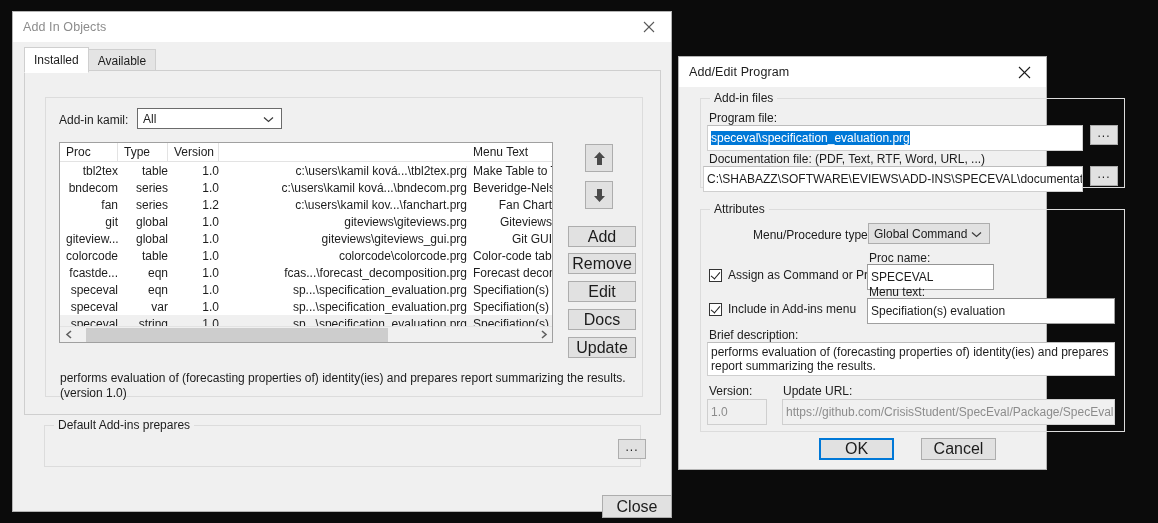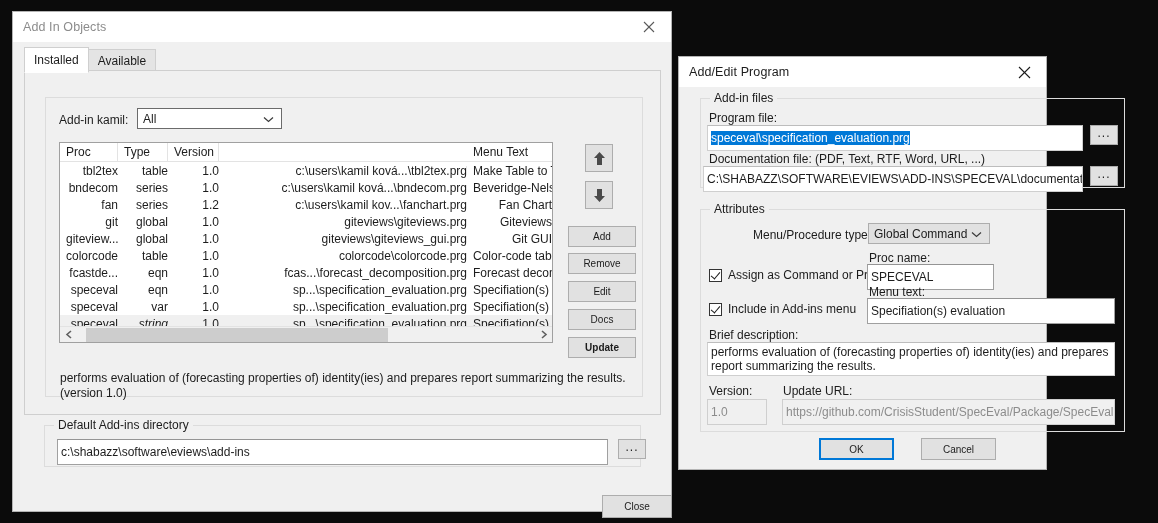--- a/index.html
+++ b/index.html
@@ -89,21 +89,21 @@
     cursor: default;
   }
   .combo.shaded { background: #e1e1e1; border: 1px solid #adadad; }
   .combo .chev { margin-left: auto; margin-right: 7px; }
 
   
   .btn {
     position: absolute;
     background: #e1e1e1;
     border: 1px solid #adadad;
-    font-size: 10px; color: #1c1c1c;
+    font-size: 16px; color: #1c1c1c;
     display: flex; align-items: center; justify-content: center;
     cursor: default;
     user-select: none;
   }
   .btn.default { border: 2px solid #0078d7; background: #e1e1e1; }
   .btn.ell { font-size: 12px; letter-spacing: 1px; padding-bottom: 4px; }
 
   
   .cbwrap {
     position: absolute;
@@ -318,21 +318,21 @@
             </div>
             <div class="lv-row">
               <div class="c" style="width: 58px;">speceval</div>
               <div class="c" style="width: 50px;">var</div>
               <div class="c" style="width: 51px;">1.0</div>
               <div class="c" style="width: 248px;">sp...\specification_evaluation.prg</div>
               <div class="c" style="width: 85px;">Speciﬁation(s) e</div>
             </div>
             <div class="lv-row sel">
               <div class="c" style="width: 58px;">speceval</div>
-              <div class="c" style="width: 50px; font-style: italic;">string</div>
+              <div class="c" style="width: 50px;">string</div>
               <div class="c" style="width: 51px;">1.0</div>
               <div class="c" style="width: 248px;">sp...\specification_evaluation.prg</div>
               <div class="c" style="width: 85px;">Speciﬁation(s) e</div>
             </div>
           </div>
 
         <div class="hscroll">
           <div class="hs-arrow">
             <svg width="8" height="9" viewBox="0 0 8 9">
                 <polyline points="6,1 2,4.5 6,8" fill="none" stroke="#606060" stroke-width="1.6"></polyline>
@@ -361,30 +361,27 @@
           <svg width="13" height="15" viewBox="0 0 13 15">
             <polygon points="6.5,14 12,8 9,8 9,1 4,1 4,8 1,8" fill="#4a4a4a"></polygon>
           </svg>
         </span>
       </div>
 
       <div class="btn" style="left:543px; top:155px; width:68px; height:21px;">Add</div>
       <div class="btn" style="left:543px; top:182px; width:68px; height:21px;">Remove</div>
       <div class="btn" style="left:543px; top:210px; width:68px; height:21px;">Edit</div>
       <div class="btn" style="left:543px; top:238px; width:68px; height:21px;">Docs</div>
-      <div class="btn" style="left:543px; top:266px; width:68px; height:21px;font-weight:bold;">Update</div>
+      <div class="btn" style="left:543px; top:266px; width:68px; height:21px;">Update</div>
 
       <div class="desc" style="left:35px; top:300px; width:570px;">performs evaluation of (forecasting properties of) identity(ies) and prepares report summarizing the results. (version 1.0)</div>
     </div>
 
     <div class="group" style="left:31px; top:413px; width:597px; height:42px;">
-      <span class="group-label">Default Add-ins directory</span>
-    </div>
-    <div class="tbox" style="left:44px; top:427px; width:551px; height:20px;">
-      <span>c:\shabazz\software\eviews\add-ins</span>
+      <span class="group-label">Default Add-ins prepares</span>
     </div>
     <div class="btn ell" style="left:605px; top:427px; width:28px; height:20px;">...</div>
 
     <div class="btn" style="left:589px; top:483px; width:70px; height:23px;">Close</div>
   </div>
 
   <div class="win" style="left:678px; top:56px; width:369px; height:414px;">
 
     <div class="titlebar">
       <span class="title-text active">Add/Edit Program</span>

